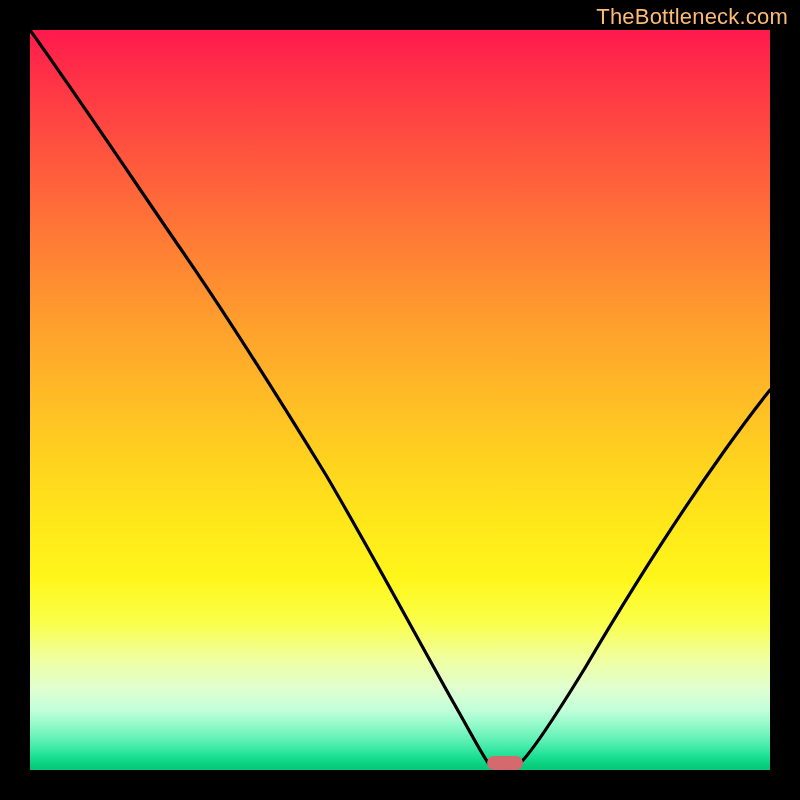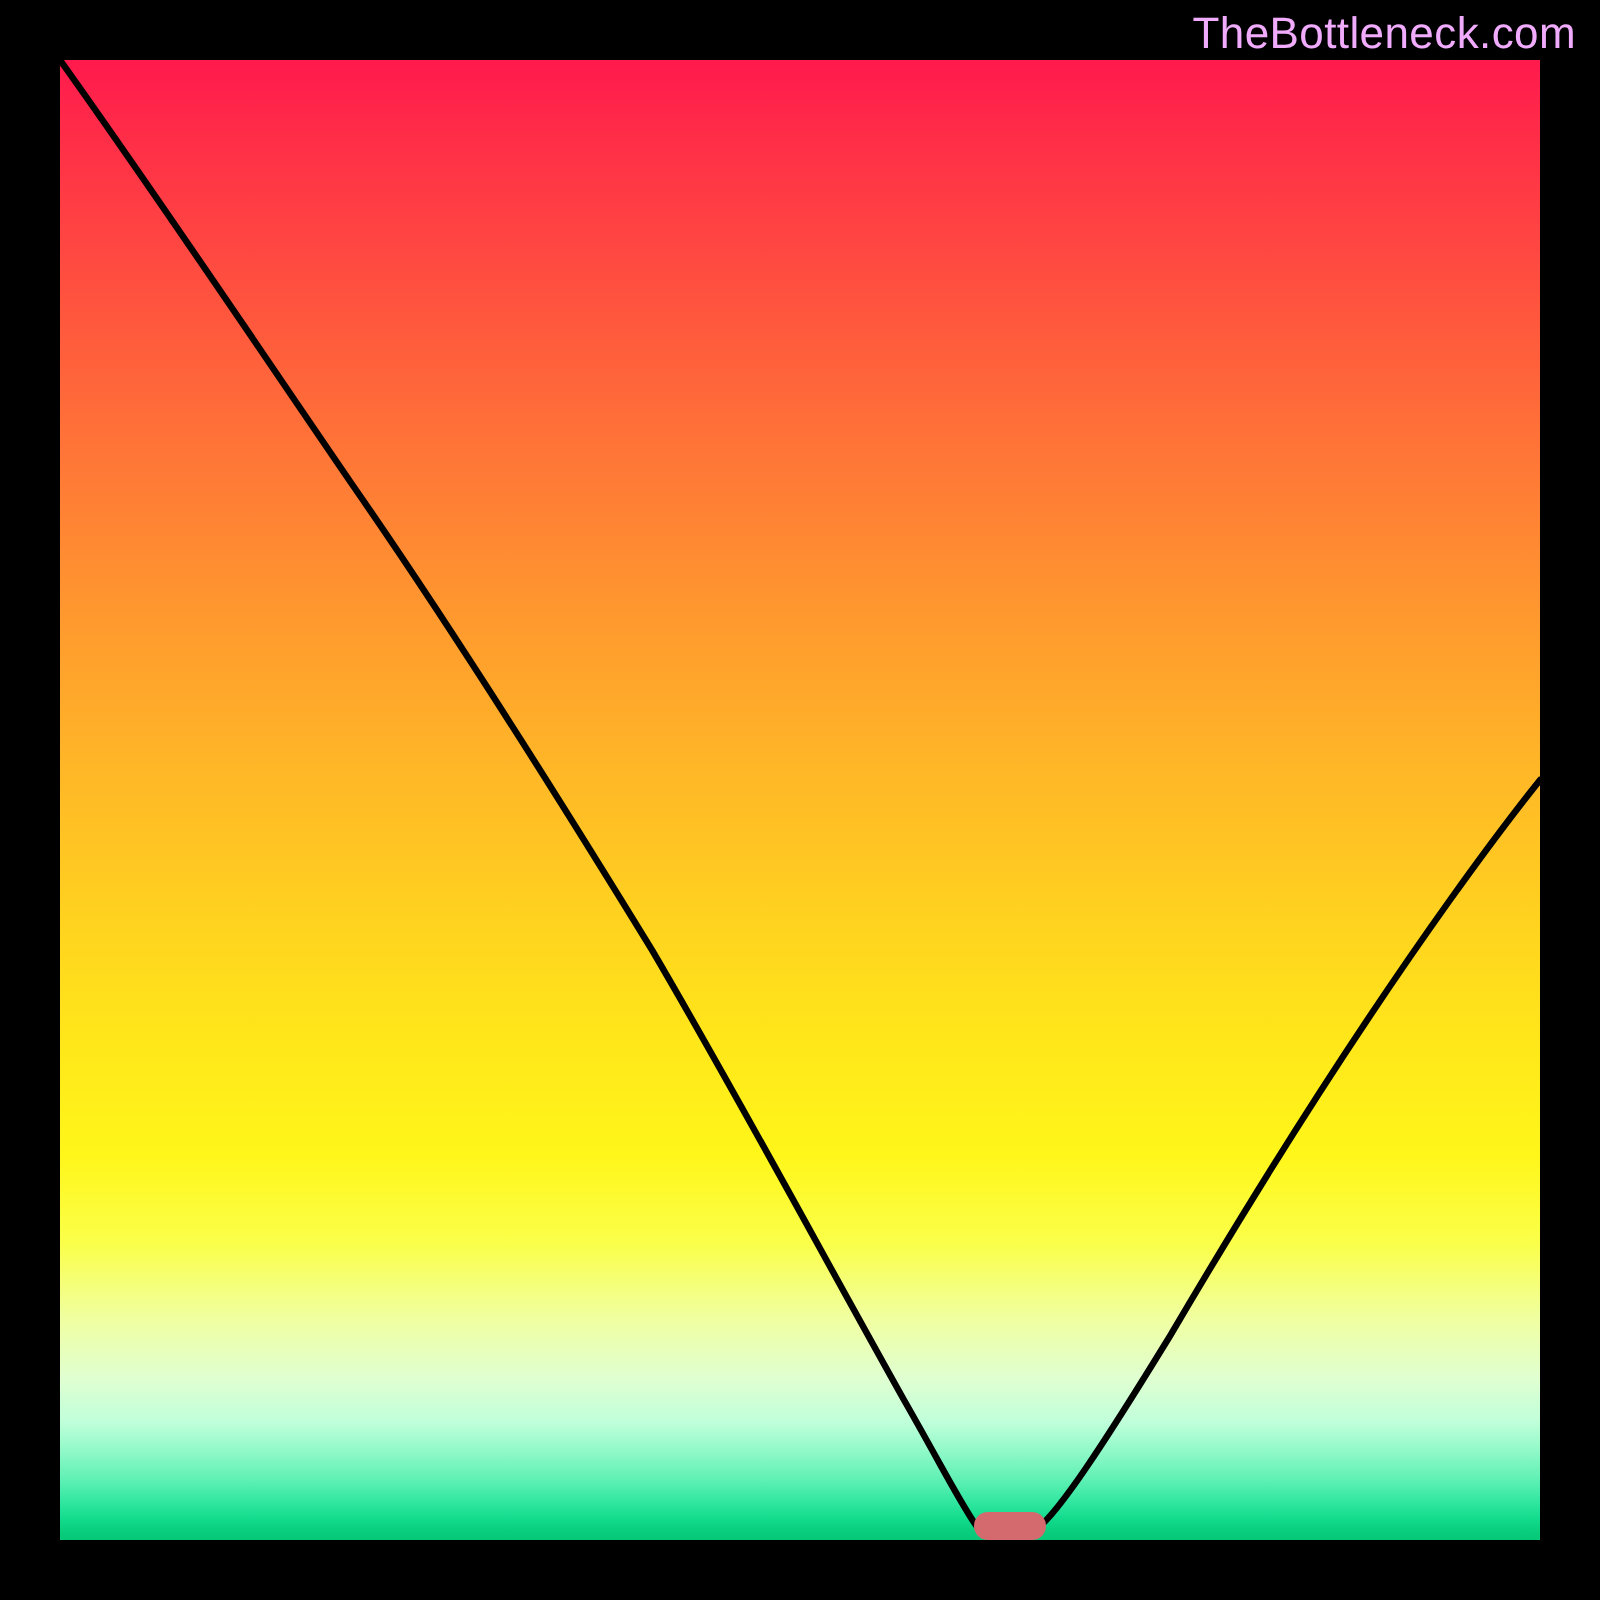--- a/index.html
+++ b/index.html
@@ -14,21 +14,21 @@
   .frame {
     position: relative;
     width: 800px;
     height: 800px;
     background: #000;
   }
   .watermark {
     position: absolute;
     top: 4px;
     right: 12px;
-    color: #f0abfc;
+    color: #fdba74;
     font-size: 22px;
     font-weight: 500;
     letter-spacing: 0.2px;
     z-index: 10;
   }
   .plot-area {
     position: absolute;
     left: 30px;
     top: 30px;
     width: 740px;

